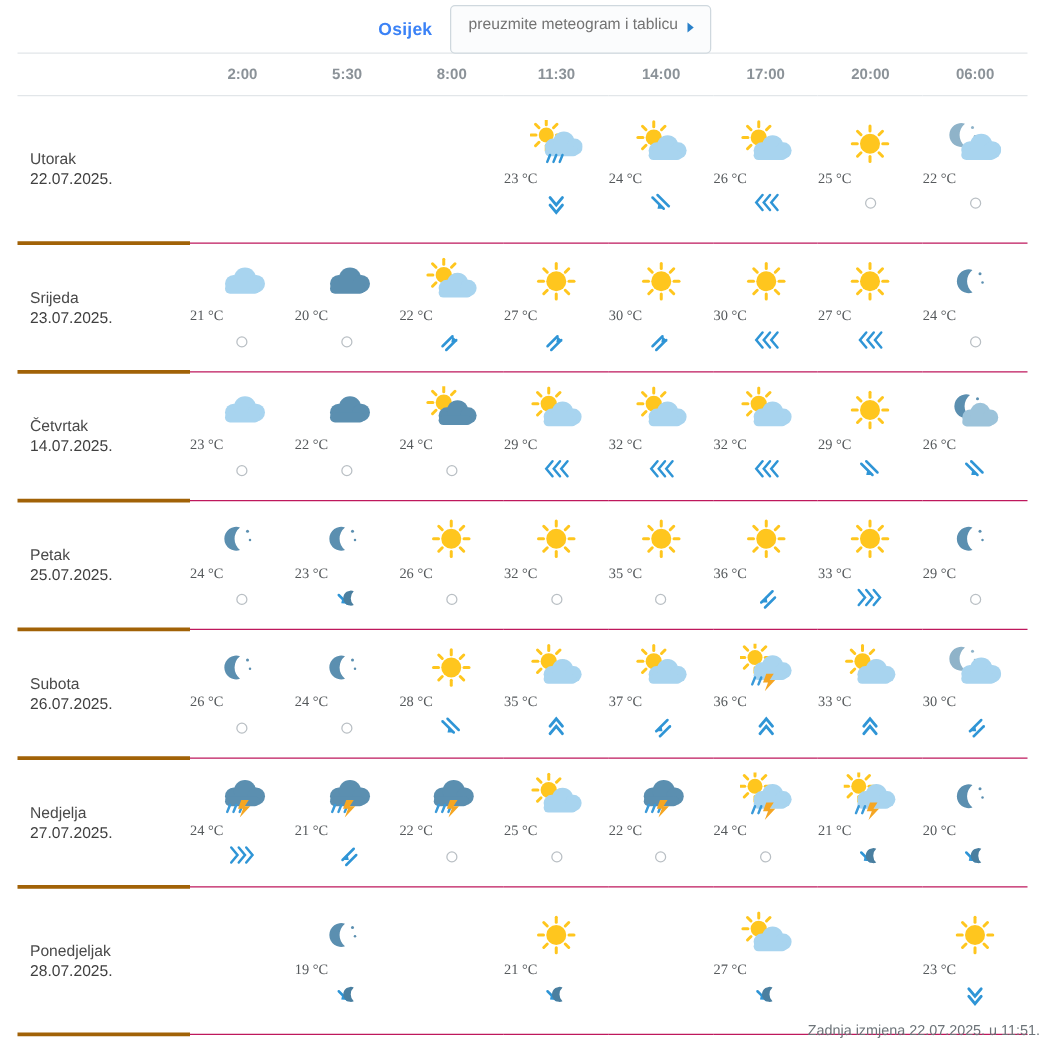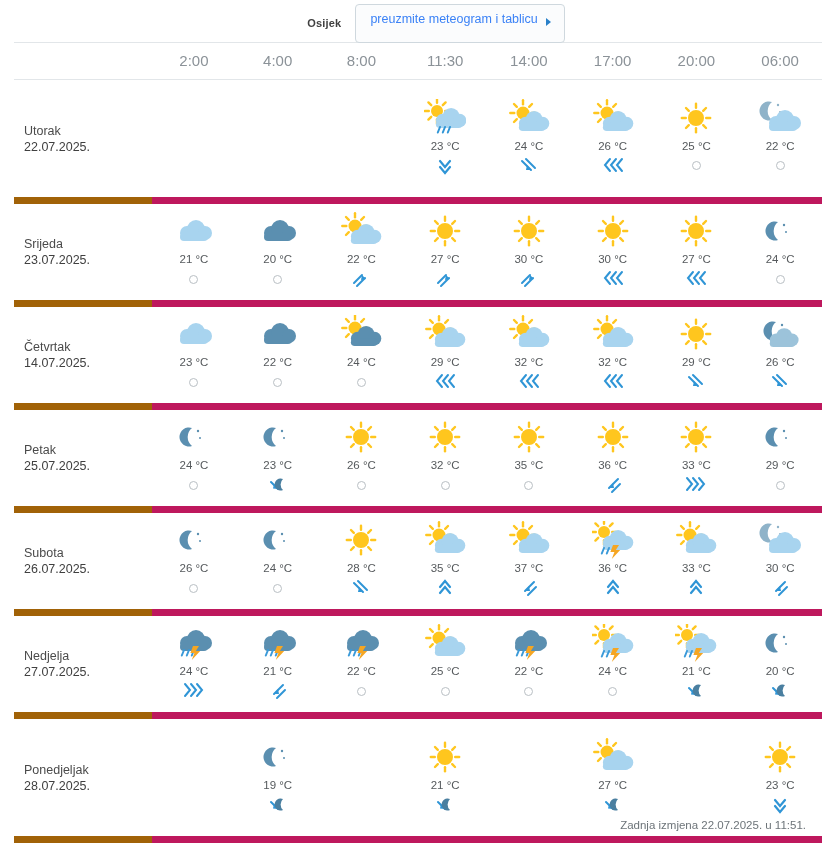--- a/index.html
+++ b/index.html
@@ -22,31 +22,31 @@
   
   .top-bar {
     height: 42px;
     display: flex;
     align-items: center;
     justify-content: center;
     gap: 14px;
     padding-top: 4px;
   }
   .city-name {
-    font-size: 11px;
+    font-size: 14px;
     font-weight: bold;
-    color: #404040;
+    color: #3b82f6;
     letter-spacing: 0.2px;
     margin-left: 36px;
   }
   .download-btn {
     border: 1px solid #cfd8de;
     border-radius: 4px;
     background: #fbfcfd;
-    color: #3b82f6;
+    color: #737373;
     font-size: 12.5px;
     padding: 7px 13px 16px 14px;
     display: flex;
     align-items: flex-end;
     gap: 8px;
     cursor: pointer;
     white-space: nowrap;
   }
   .download-btn .tri {
     width: 0; height: 0;
@@ -65,40 +65,41 @@
   table.grid {
     width: 808px;
     margin: 0 14px;
     border-collapse: collapse;
     table-layout: fixed;
   }
   table.grid col.daycol { width: 138px; }
   table.grid col.hcol { width: 83.7px; }
 
   .hour-head th {
-    font-size: 15px;
+    font-size: 12px;
     color: #8b9298;
-    font-weight: normal;
+    font-weight: bold;
     padding: 9px 0 10px 0;
     text-align: center;
     border-bottom: 1px solid #e2e6e9;
   }
   .hour-head th.daylabel { border-bottom: 1px solid #e2e6e9; }
 
   td.daycell {
-    border-bottom: 7px solid #a16207;
+    border-bottom: 3px solid #a16207;
     vertical-align: middle;
     padding: 0 0 0 10px;
   }
   td.cell {
-    border-bottom: 7px solid #be185d;
+    border-bottom: 1px solid #be185d;
     vertical-align: middle;
-    text-align: center;
+    text-align: left;
     padding: 6px 0 8px 0;
     height: 103px;
+    font-family: Liberation Serif, serif;
   }
   .dayname {
     font-size: 12.5px;
     color: #4a4a4a;
     line-height: 16px;
   }
   .daydate {
     font-size: 12.5px;
     color: #404040;
     line-height: 16px;
@@ -125,21 +126,21 @@
     width: 9px; height: 9px;
     border: 1px solid #b9bfc4;
     border-radius: 50%;
     display: inline-block;
   }
   .empty { height: 103px; }
 
   
   .footer {
     position: absolute;
-    left: 0; right: 30px;
+    left: 0; right: 4px;
     bottom: 12px;
     text-align: right;
     font-size: 11.5px;
     color: #6d7479;
   }
   svg { display: block; }
 </style>
 </head>
 <body>
 
@@ -164,21 +165,21 @@
         <col class="hcol">
       <col class="hcol">
         <col class="hcol">
         <col class="hcol">
         <col class="hcol">
     </colgroup>
     <thead>
       <tr class="hour-head">
         <th class="daylabel"></th>
         <th>2:00</th>
-        <th>4:00</th>
+        <th>5:30</th>
         <th>8:00</th>
         <th>11:30</th>
         <th>14:00</th>
         <th>17:00</th>
         <th>20:00</th>
         <th>06:00</th>
       </tr>
     </thead>
     <tbody id="grid-body">
         <tr>

